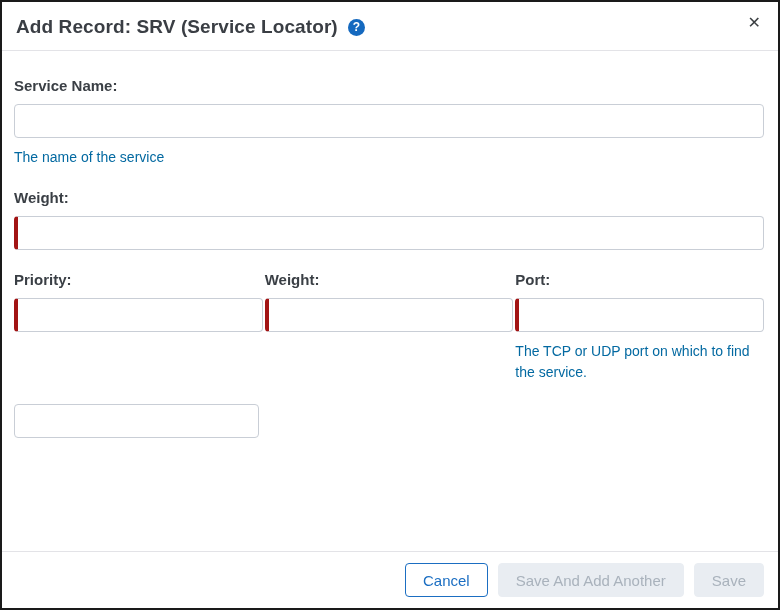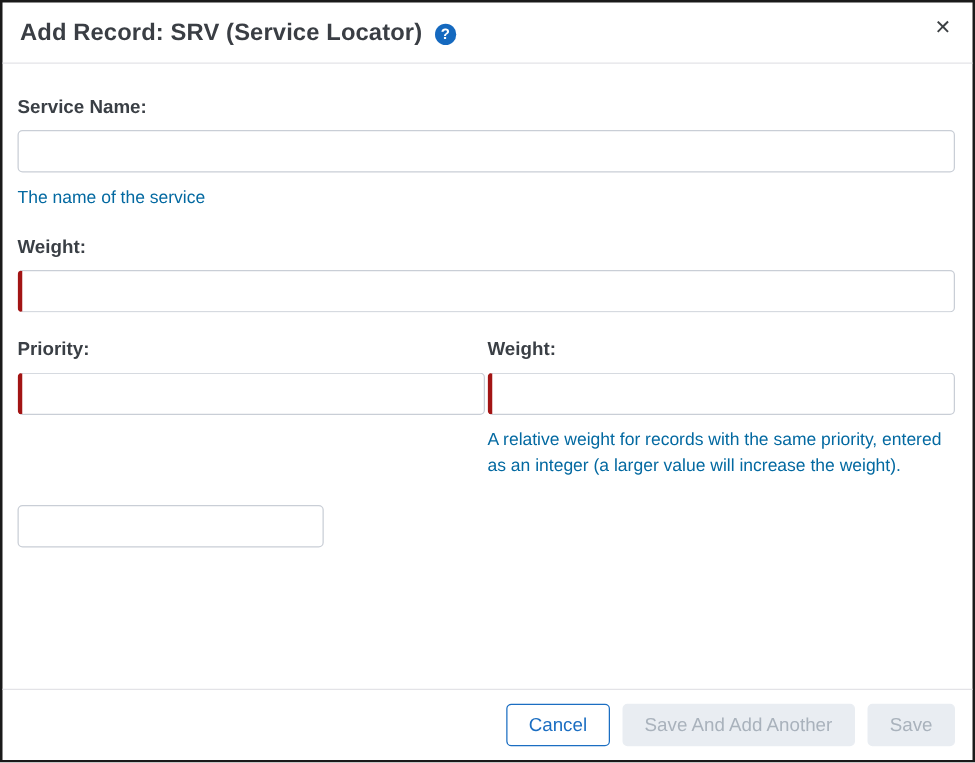--- a/index.html
+++ b/index.html
@@ -159,21 +159,25 @@
     </div>
 
     <div class="row-3col group">
       <div class="col">
         <label class="field-label">Priority:</label>
         <input type="text" class="text-input required" value="" style="">
       </div>
       <div class="col">
         <label class="field-label">Weight:</label>
         <input type="text" class="text-input required" value="" style="">
-        <div class="helper">A relative weight for records with the same priority, entered as an integer (a larger value will increase the weight).</div>
+      </div>
+      <div class="col">
+        <label class="field-label">Port:</label>
+        <input type="text" class="text-input required" value="" style="">
+        <div class="helper">The TCP or UDP port on which to find the service.</div>
       </div>
     </div>
 
     <div class="group">
       <div class="ttl-input-wrap">
         <input type="text" class="text-input" value="" style="">
       </div>
     </div>
 
   </div>

